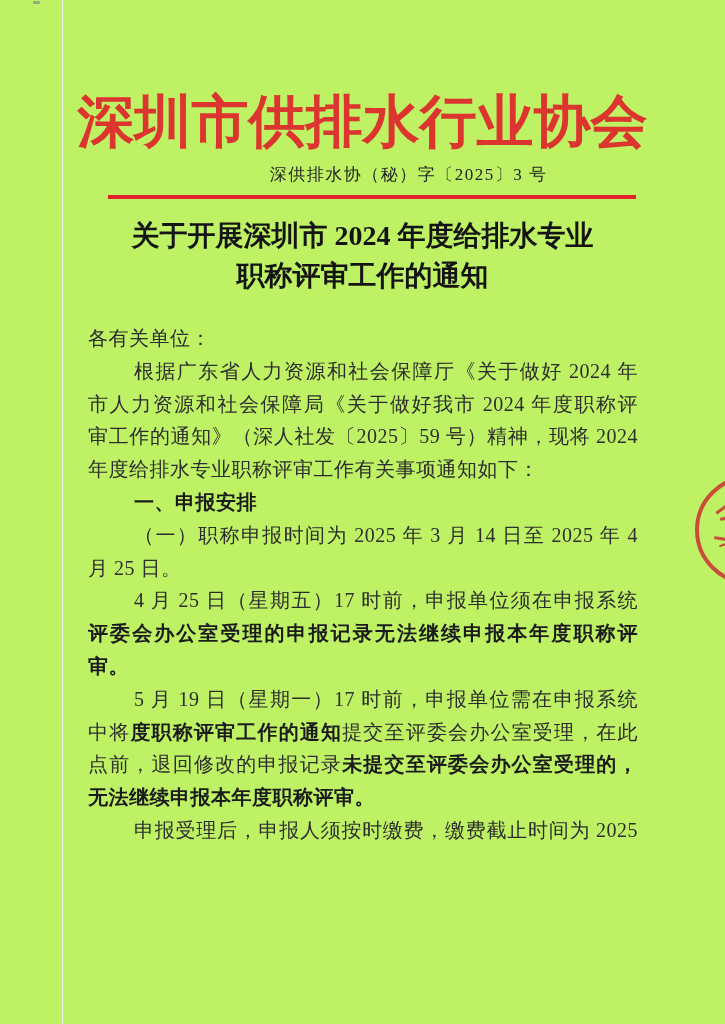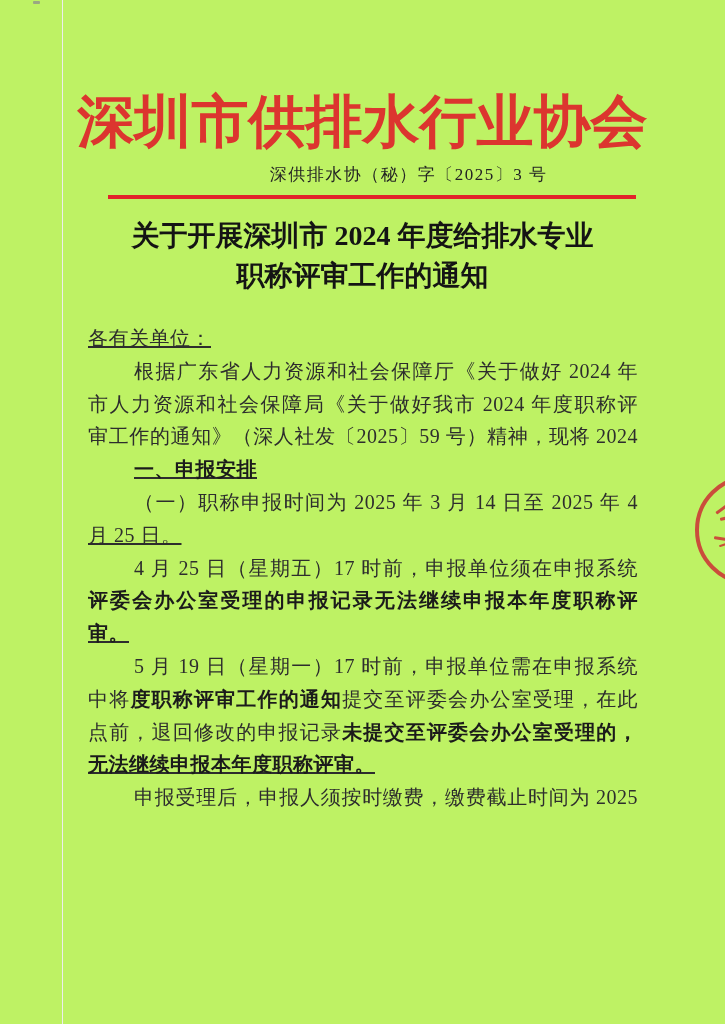--- a/index.html
+++ b/index.html
@@ -21,21 +21,21 @@
   .red-rule { position:absolute; top:195px; left:108px; width:528px; height:4px; }
 
   .doc-title {
     position:absolute; top:208px; left:0; width:100%; text-align:center;
     font-size:28px; line-height:40px; font-weight:bold; color:#141414;margin-top:8px;
   }
 
   .body-block { position:absolute; top:322px; left:88px; width:550px; font-size:20px; color:#2d2d2d; }
   .line { height:32.8px; line-height:32.8px; overflow:hidden; text-align:justify; }
   .line.j  { text-align-last:justify; }
-  .line.nj { text-align:right; text-align-last:left;text-decoration:underline; }
+  .line.nj { text-align:right; text-align-last:left; }
   .line.ind { text-indent:46px; }
   .seg { letter-spacing:0.5px; }
   .seg.b {
     font-family:"Liberation Sans","DejaVu Sans",sans-serif;
     font-weight:700; color:#1b1b1b;margin-top:12px;
   }
 
   .seal {
     position:absolute; left:695px; top:475px; width:110px; height:110px;
     border:4px solid #cc4038; border-radius:50%; box-sizing:border-box; opacity:.92;
@@ -60,20 +60,21 @@
   <div class="doc-title">
     <div>关于开展深圳市 2024 年度给排水专业</div>
     <div>职称评审工作的通知</div>
   </div>
 
   <div class="body-block" style="color: rgb(45, 45, 45);">
       <div class="line nj"><span class="seg">各有关单位：</span></div>
       <div class="line j ind"><span class="seg">根据广东省人力资源和社会保障厅《关于做好 2024 年</span></div>
       <div class="line j"><span class="seg">市人力资源和社会保障局《关于做好我市 2024 年度职称评</span></div>
       <div class="line j"><span class="seg">审工作的通知》（深人社发〔2025〕59 号）精神，现将 2024</span></div>
+      <div class="line nj"><span class="seg">年度给排水专业职称评审工作有关事项通知如下：</span></div>
       <div class="line nj ind"><span class="seg b">一、申报安排</span></div>
       <div class="line j ind"><span class="seg">（一）职称申报时间为 2025 年 3 月 14 日至 2025 年 4</span></div>
       <div class="line nj"><span class="seg">月 25 日。</span></div>
       <div class="line j ind"><span class="seg">4 月 25 日（星期五）17 时前，申报单位须在申报系统</span></div>
       <div class="line j"><span class="seg b">评委会办公室受理的申报记录无法继续申报本年度职称评</span></div>
       <div class="line nj"><span class="seg b">审。</span></div>
       <div class="line j ind"><span class="seg">5 月 19 日（星期一）17 时前，申报单位需在申报系统</span></div>
       <div class="line j"><span class="seg">中将</span><span class="seg b">度职称评审工作的通知</span><span class="seg">提交至评委会办公室受理，在此时</span></div>
       <div class="line j"><span class="seg">点前，退回修改的申报记录</span><span class="seg b">未提交至评委会办公室受理的，</span></div>
       <div class="line nj"><span class="seg b">无法继续申报本年度职称评审。</span></div>

